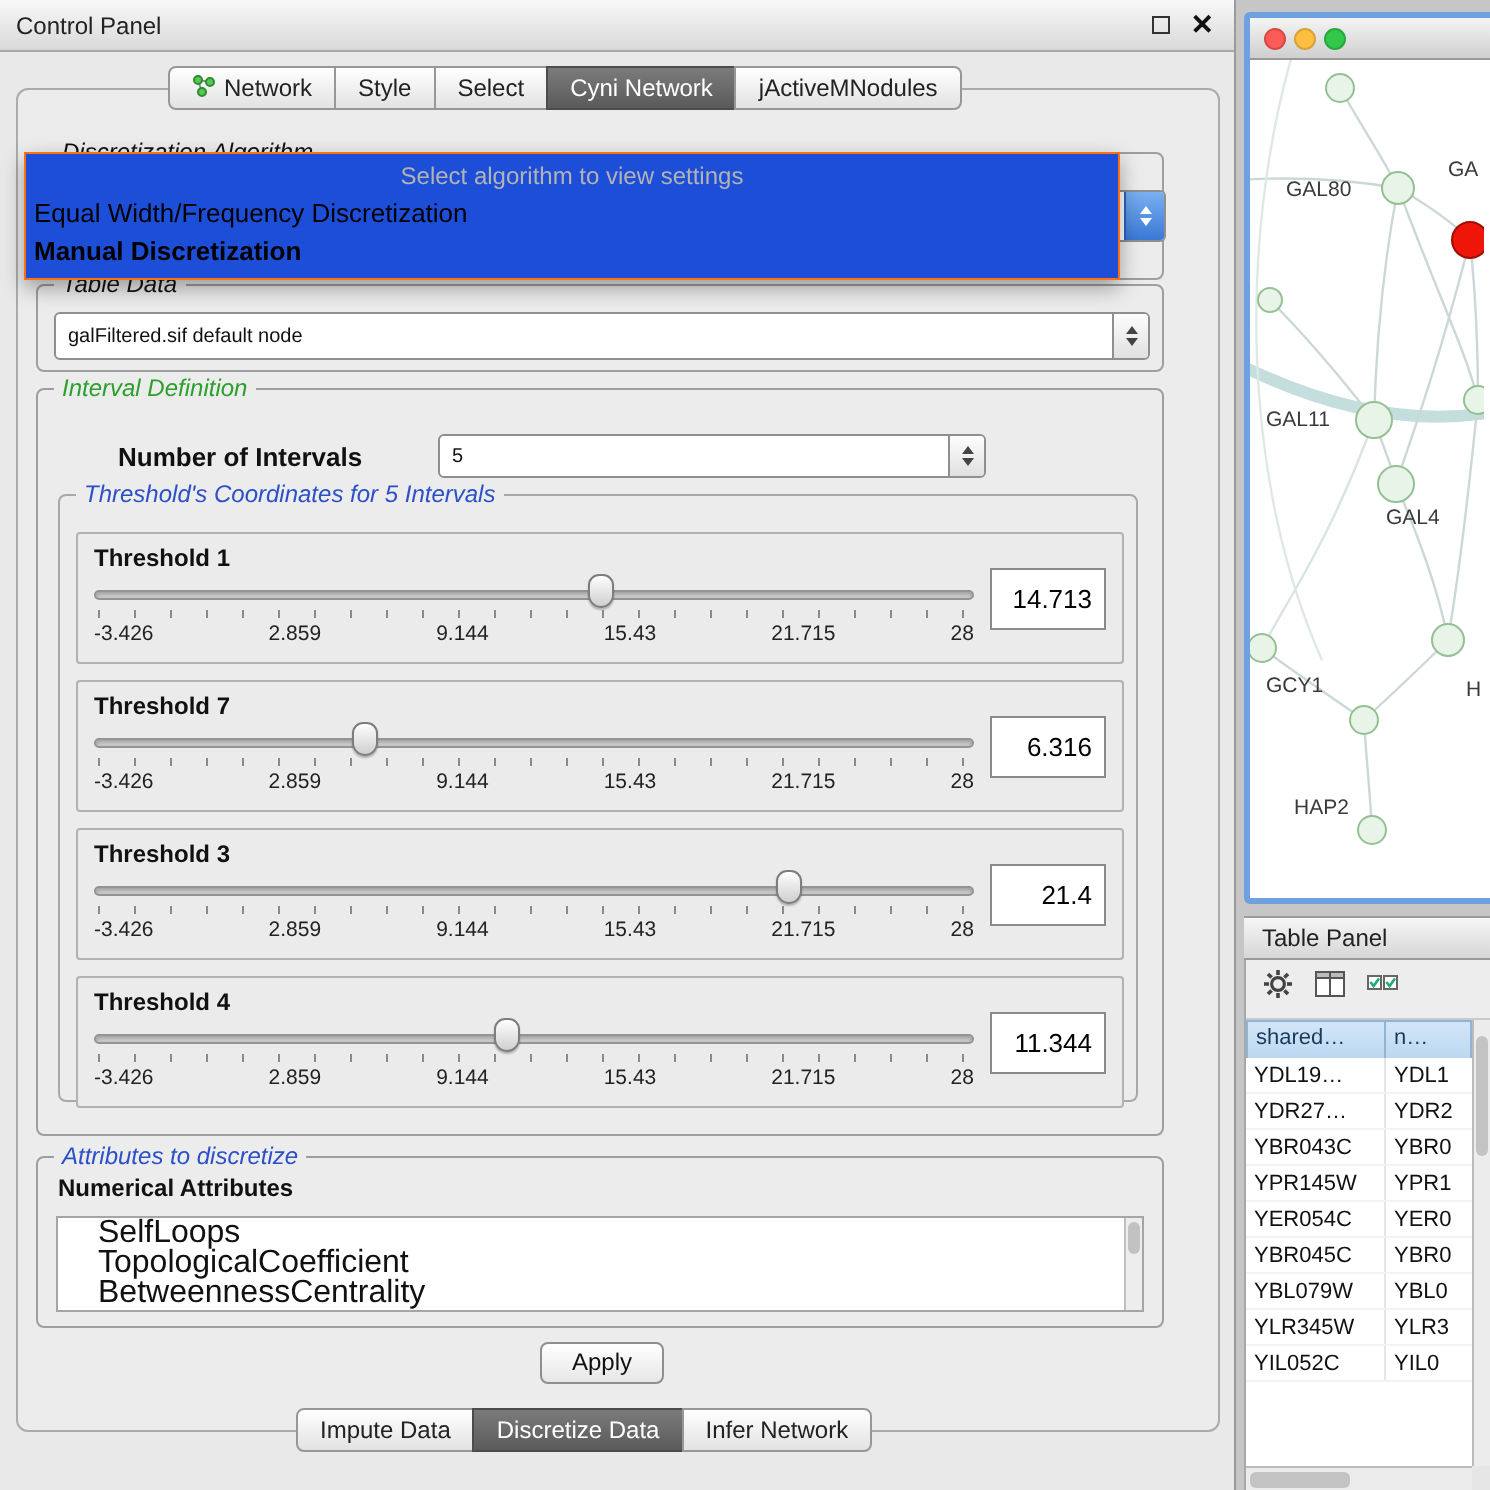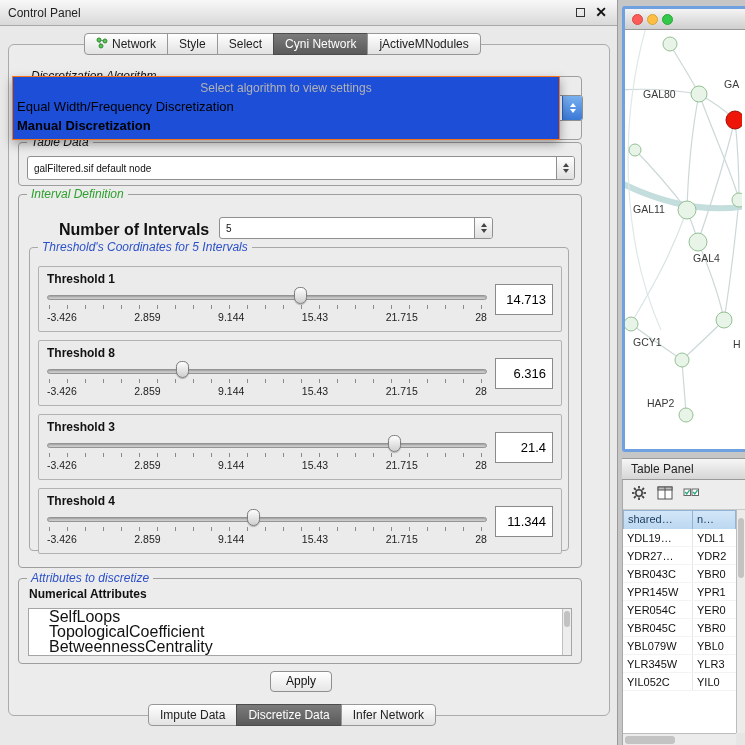--- a/index.html
+++ b/index.html
@@ -152,21 +152,21 @@
       <div class="stepper">
           <div class="tri-up"></div>
           <div class="tri-down"></div>
         </div>
     </div>
   </div>
 
   <div class="group" id="interval-group" style="left:18px;top:194px;width:564px;height:374px;">
     <div class="group-label green">Interval Definition</div>
 
-    <div style="position:absolute;left:40px;top:26px;font-size:16px;font-weight:bold;color:#111;">Number of Intervals</div>
+    <div style="position:absolute;left:40px;top:26px;font-size:13px;font-weight:bold;color:#111;">Number of Intervals</div>
     <div class="combo" style="left:200px;top:22px;width:274px;height:22px;">
       <div class="val">5</div>
       <div class="stepper">
           <div class="tri-up"></div>
           <div class="tri-down"></div>
         </div>
     </div>
 
     <div class="group" id="thresholds-group" style="left:10px;top:52px;width:540px;height:304px;border-color:#a8a8a8;">
       <div class="group-label blue">Threshold's Coordinates for 5 Intervals</div>
@@ -183,21 +183,21 @@
               <span>9.144</span>
               <span>15.43</span>
               <span>21.715</span>
               <span>28</span>
           </div>
         </div>
         <input class="th-value" value="14.713" style="">
       </div>
 
       <div class="th-panel" style="top:92px;">
-        <div class="th-label">Threshold 8</div>
+        <div class="th-label">Threshold 7</div>
         <div class="slider">
           <div class="track"></div>
           <div class="thumb" style="left: calc(31% - 7px);"></div>
           <div class="ticks"></div>
           <div class="scale">
             <span>-3.426</span>
               <span>2.859</span>
               <span>9.144</span>
               <span>15.43</span>
               <span>21.715</span>

